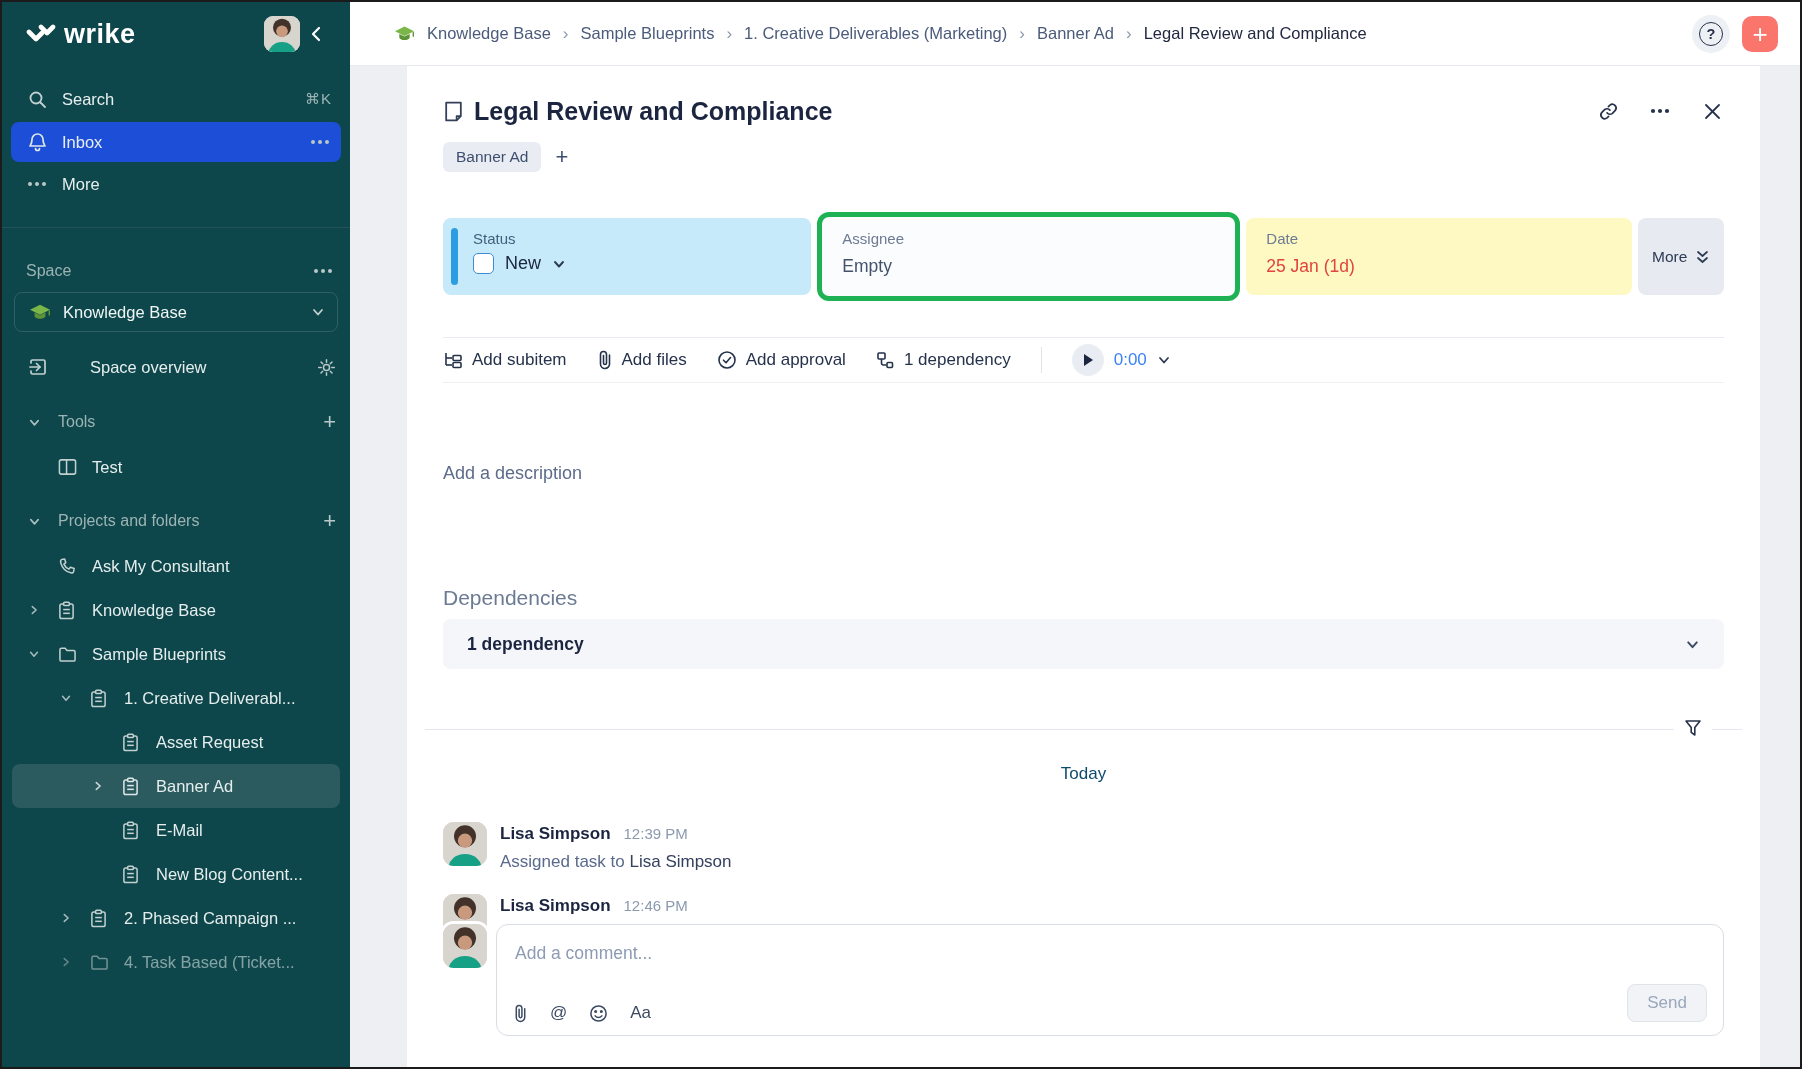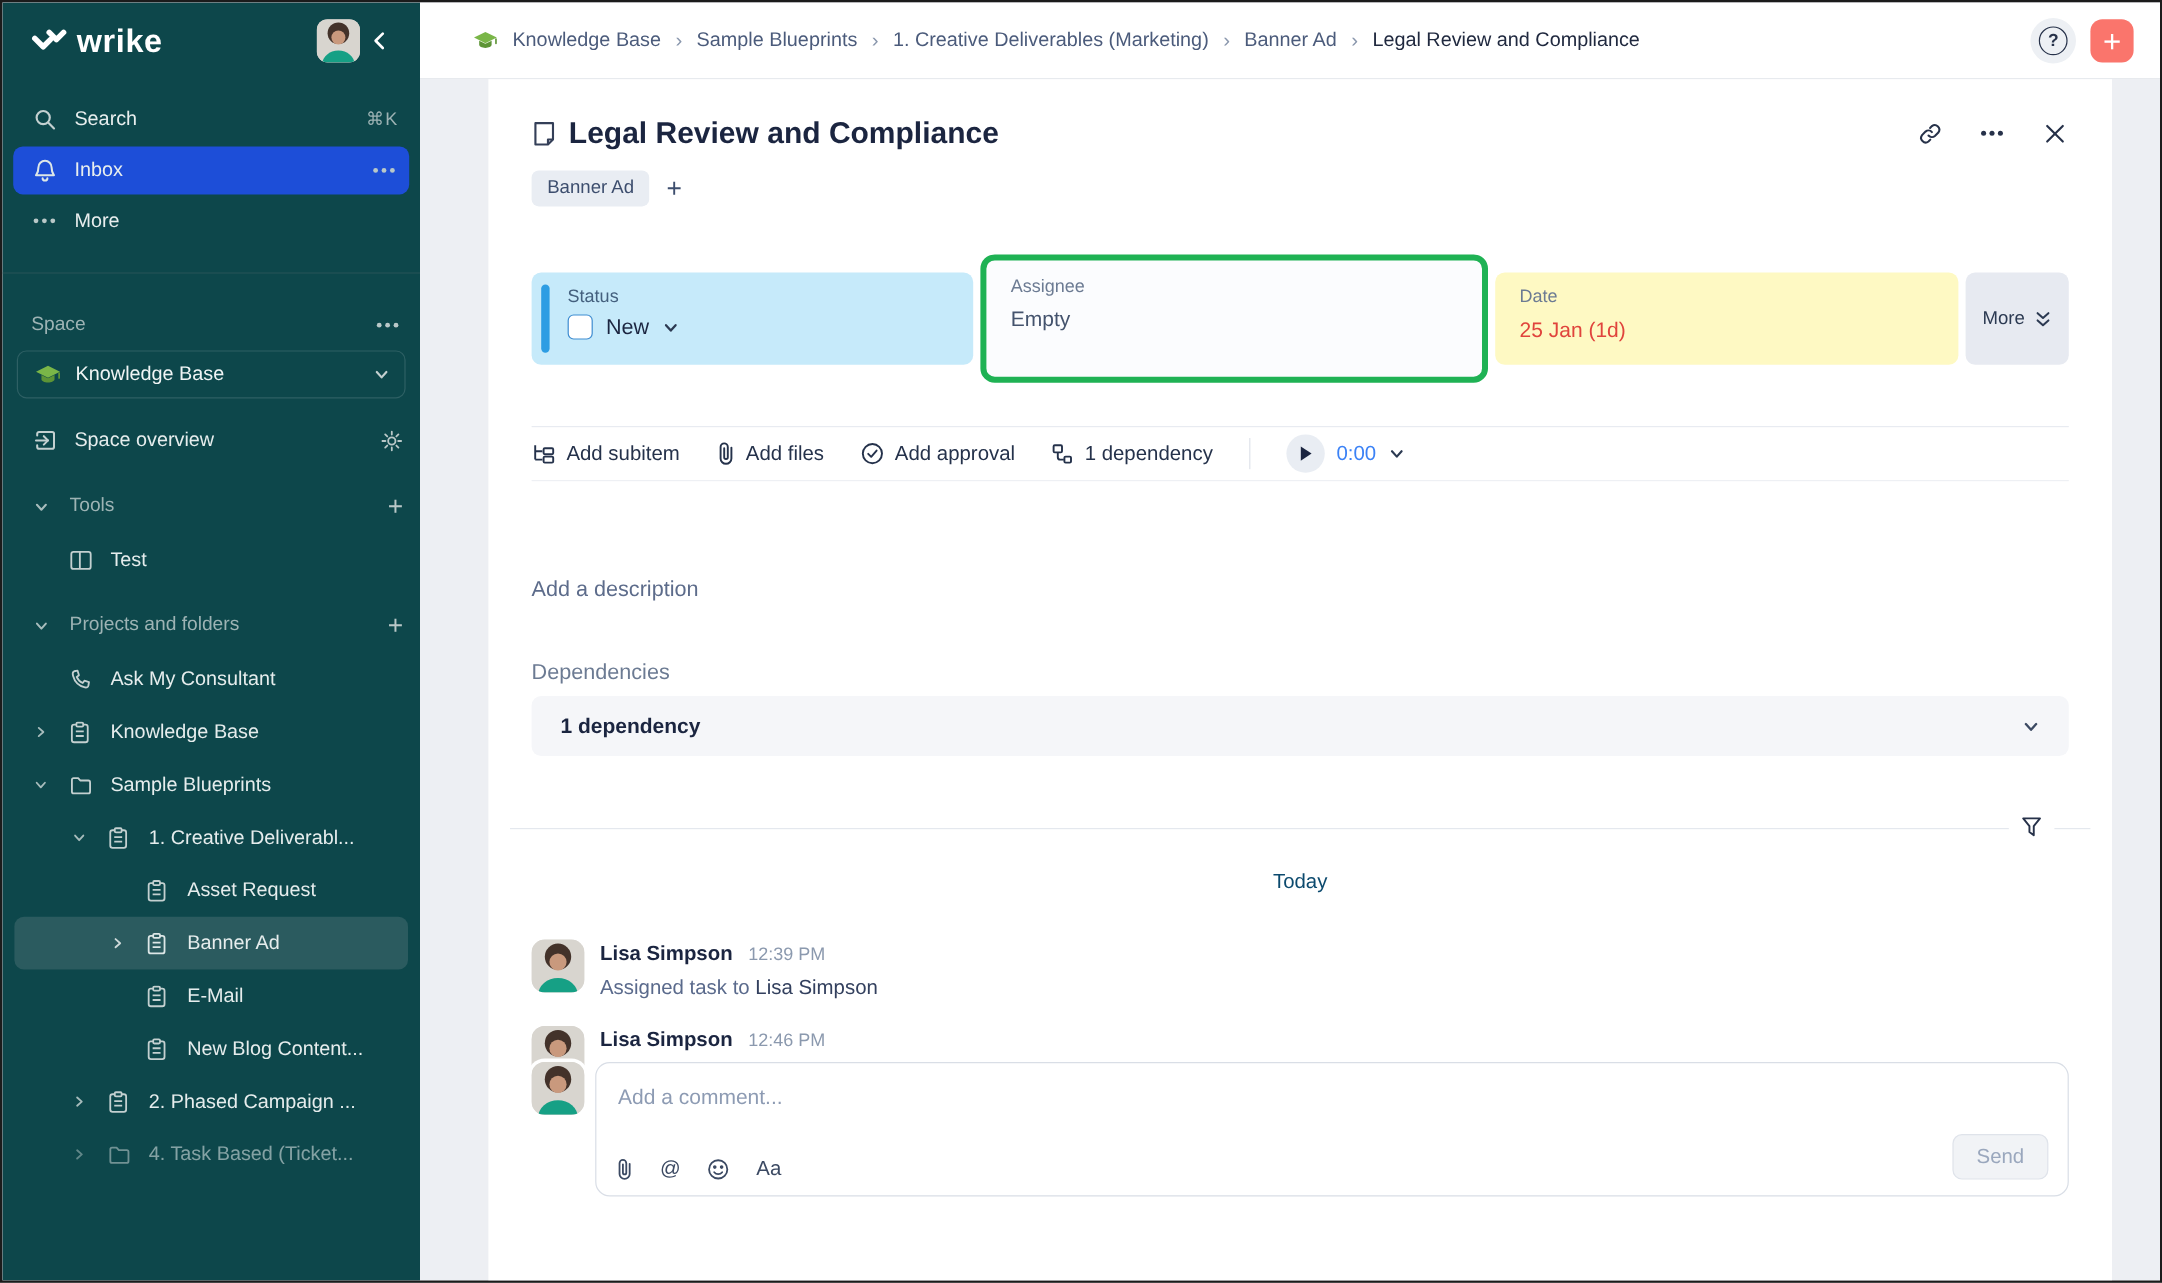--- a/index.html
+++ b/index.html
@@ -46,21 +46,21 @@
   .srow { display:flex; align-items:center; height:44px; padding:0 14px 0 26px; font-size:16.5px; color:#e6eded; }
   .srow.h46 { height:46px; }
   .srow .chev { width:30px; color:#a7bcbc; display:flex; align-items:center; }
   .srow .sicon { width:22px; margin-right:12px; color:#c3d0d0; display:flex; }
   .srow .rlabel { flex:1; white-space:nowrap; overflow:hidden; }
   .srow.d2 { padding-left:58px; }
   .srow.d3 { padding-left:90px; }
   .srow.sel { background:#2b5b5f; border-radius:8px; margin:0 10px; padding-left:80px; }
   .srow.faded { opacity:.55; }
   .mt9 { margin-top:9px; }
-  .mt12 { margin-top:12px; }
+  .mt12 { margin-top:12px;gap:28px; }
   .plus-glyph { color:#b9c8c8; font-size:22px; font-weight:400; line-height:1; }
   .dots-icon { display:flex; gap:3px; }
   .dots-icon i { width:4px; height:4px; border-radius:50%; background:#b9c8c8; }
 
   
   .topbar {
     position:absolute; left:348px; top:0; right:0; height:64px;
     background:#fff; border-bottom:1px solid #e7eaee;
     display:flex; align-items:center; padding:0 22px 0 44px;
   }
@@ -97,39 +97,39 @@
   .field { border-radius:8px; height:77px; padding:12px 18px 0 20px; position:relative; }
   .field .flabel { font-size:15px; color:#6c7b93; }
   .field .fvalue { margin-top:9px; font-size:17.5px; color:#44536d; }
   .field.status { width:370px; background:#c6eafa; padding-left:30px; }
   .field.status .flabel { color:#44607e; }
   .status-bar { position:absolute; left:8px; top:10px; bottom:10px; width:7px; border-radius:4px; background:#2d9de3; }
   .status-value { display:flex; align-items:center; gap:11px; margin-top:6px; }
   .checkbox { width:21px; height:21px; background:#fff; border:1.5px solid #3f8dd1; border-radius:5px; cursor:pointer; }
   .status-name { font-size:18px; color:#1b2540; }
   .chev-dn { color:#2c3a52; display:flex; cursor:pointer; }
-  .field.assignee { width:425px; height:107px; border:5px solid #1fb254; border-radius:12px; background:#fbfcfe; padding-top:13px; }
+  .field.assignee { width:425px; height:89px; border:5px solid #1fb254; border-radius:12px; background:#fbfcfe; padding-top:13px; }
   .field.date { width:388px; background:#fef9c3; }
   .field.date .fvalue { color:#e0443c; }
   .more-btn {
     width:86px; height:77px; background:#e7eaf1; border-radius:8px; cursor:pointer;
     display:flex; align-items:center; justify-content:center; gap:8px;
     font-size:15.5px; color:#2c3a52;
   }
 
   .toolbar { display:flex; align-items:center; margin-top:36px; border-top:1px solid #e8ebf1; border-bottom:1px solid #eef0f4; height:46px; gap:30px; font-size:17px; color:#25324b; }
   .tb-item { display:flex; align-items:center; gap:9px; cursor:pointer; }
   .tb-item .tbicon { display:flex; color:#25324b; }
   .tb-sep { width:1px; height:26px; background:#dfe3ea; }
   .timer { display:flex; align-items:center; gap:10px; cursor:pointer; }
   .play-circle { width:32px; height:32px; border-radius:50%; background:#e9edf3; display:flex; align-items:center; justify-content:center; }
 
   .description { margin-top:80px; font-size:18px; color:#5d6c8b; cursor:text; }
 
-  .deps-label { margin-top:48px; font-size:18px; color:#6c7b93; }
+  .deps-label { margin-top:102px; font-size:21px; color:#6c7b93; }
   .deps-box {
     margin-top:9px; height:50px; background:#f5f6f9; border-radius:8px;
     display:flex; align-items:center; padding:0 24px; cursor:pointer;
   }
   .deps-value { flex:1; font-size:17.5px; font-weight:bold; color:#1b2540; }
 
   .comments-divider { margin:60px -18px 0; border-top:1px solid #e4e8ee; position:relative; }
   .filter-btn { position:absolute; right:30px; top:-11px; background:#fff; padding:0 10px; color:#27324a; cursor:pointer; }
 
   .today { margin-top:34px; text-align:center; font-size:17px; color:#0c4a6e; }

